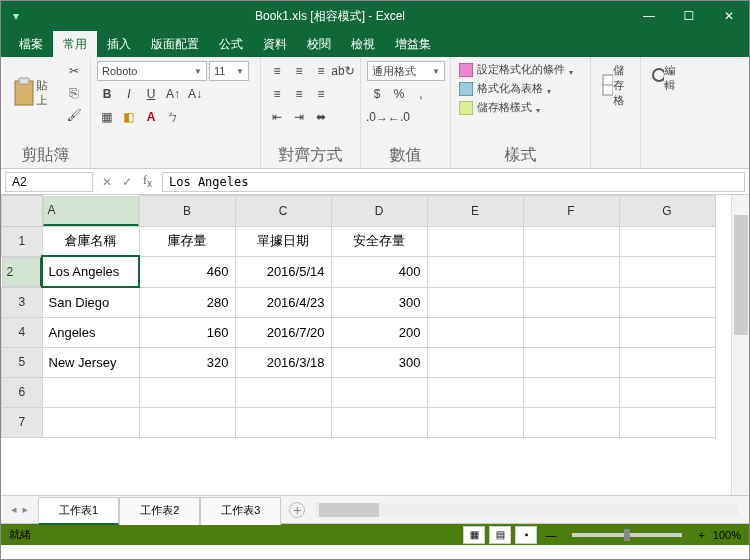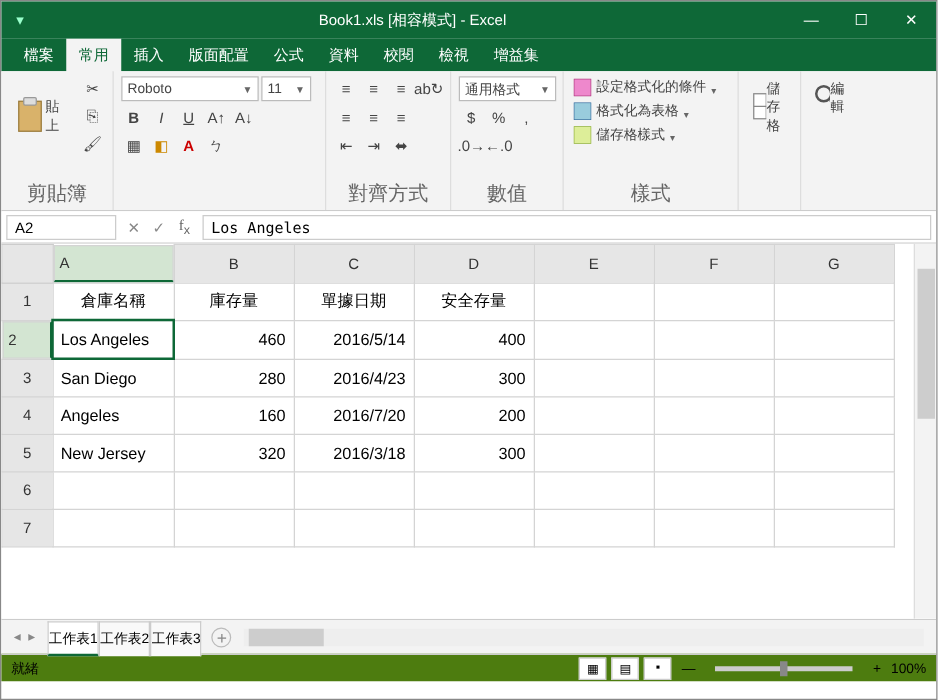--- a/index.html
+++ b/index.html
@@ -38,21 +38,21 @@
 .grid .rowh.sel{background:#d3e5d2;border-right:2px solid #0e6837}
 .grid td.cell{padding:0 6px;background:#fff;cursor:cell}
 .grid td.l{text-align:left}
 .grid td.r{text-align:right}
 .grid td.c{text-align:center}
 .grid td.active{outline:2px solid #0e6837;outline-offset:-1px}
 .vscroll{position:absolute;right:0;top:0;width:18px;height:100%;background:#f3f3f3;border-left:1px solid #ddd}
 .vscroll .thumb{position:absolute;top:20px;left:2px;width:14px;height:120px;background:#cdcdcd}
 .sheets{height:28px;background:#f3f3f3;border-top:1px solid #ccc;display:flex;align-items:center;font-size:11px}
 .sheets .nav{display:flex;gap:6px;padding:0 10px;color:#888}
-.sheets .stab{padding:5px 0;border:1px solid #ccc;border-bottom:none;background:#f9f9f9;cursor:pointer;margin-top:2px}
+.sheets .stab{padding:5px 20px;border:1px solid #ccc;border-bottom:none;background:#f9f9f9;cursor:pointer;margin-top:2px}
 .sheets .stab.active{background:#fff;border-bottom:2px solid #0e6837}
 .sheets .add{margin-left:8px;font-size:14px;color:#888;cursor:pointer;border:1px solid #bbb;border-radius:50%;width:16px;height:16px;display:flex;align-items:center;justify-content:center}
 .sheets .hscr{flex:1;margin:0 10px;height:14px;background:#eee;display:flex;align-items:center}
 .sheets .hscr .ht{width:60px;height:14px;background:#cdcdcd;margin-left:4px}
 .status{height:22px;background:#4d7c0f;border-top:1px solid #ccc;display:flex;align-items:center;font-size:11px;padding:0 8px;justify-content:space-between}
 .status .views{display:flex;gap:4px;align-items:center}
 .status .vbtn{width:22px;height:18px;border:1px solid #ccc;display:flex;align-items:center;justify-content:center;cursor:pointer;font-size:10px;background:#fff}
 .status .slider{width:110px;height:4px;background:#ccc;position:relative;margin:0 8px}
 .status .slider .kn{position:absolute;left:52px;top:-4px;width:6px;height:12px;background:#888}
 </style>

